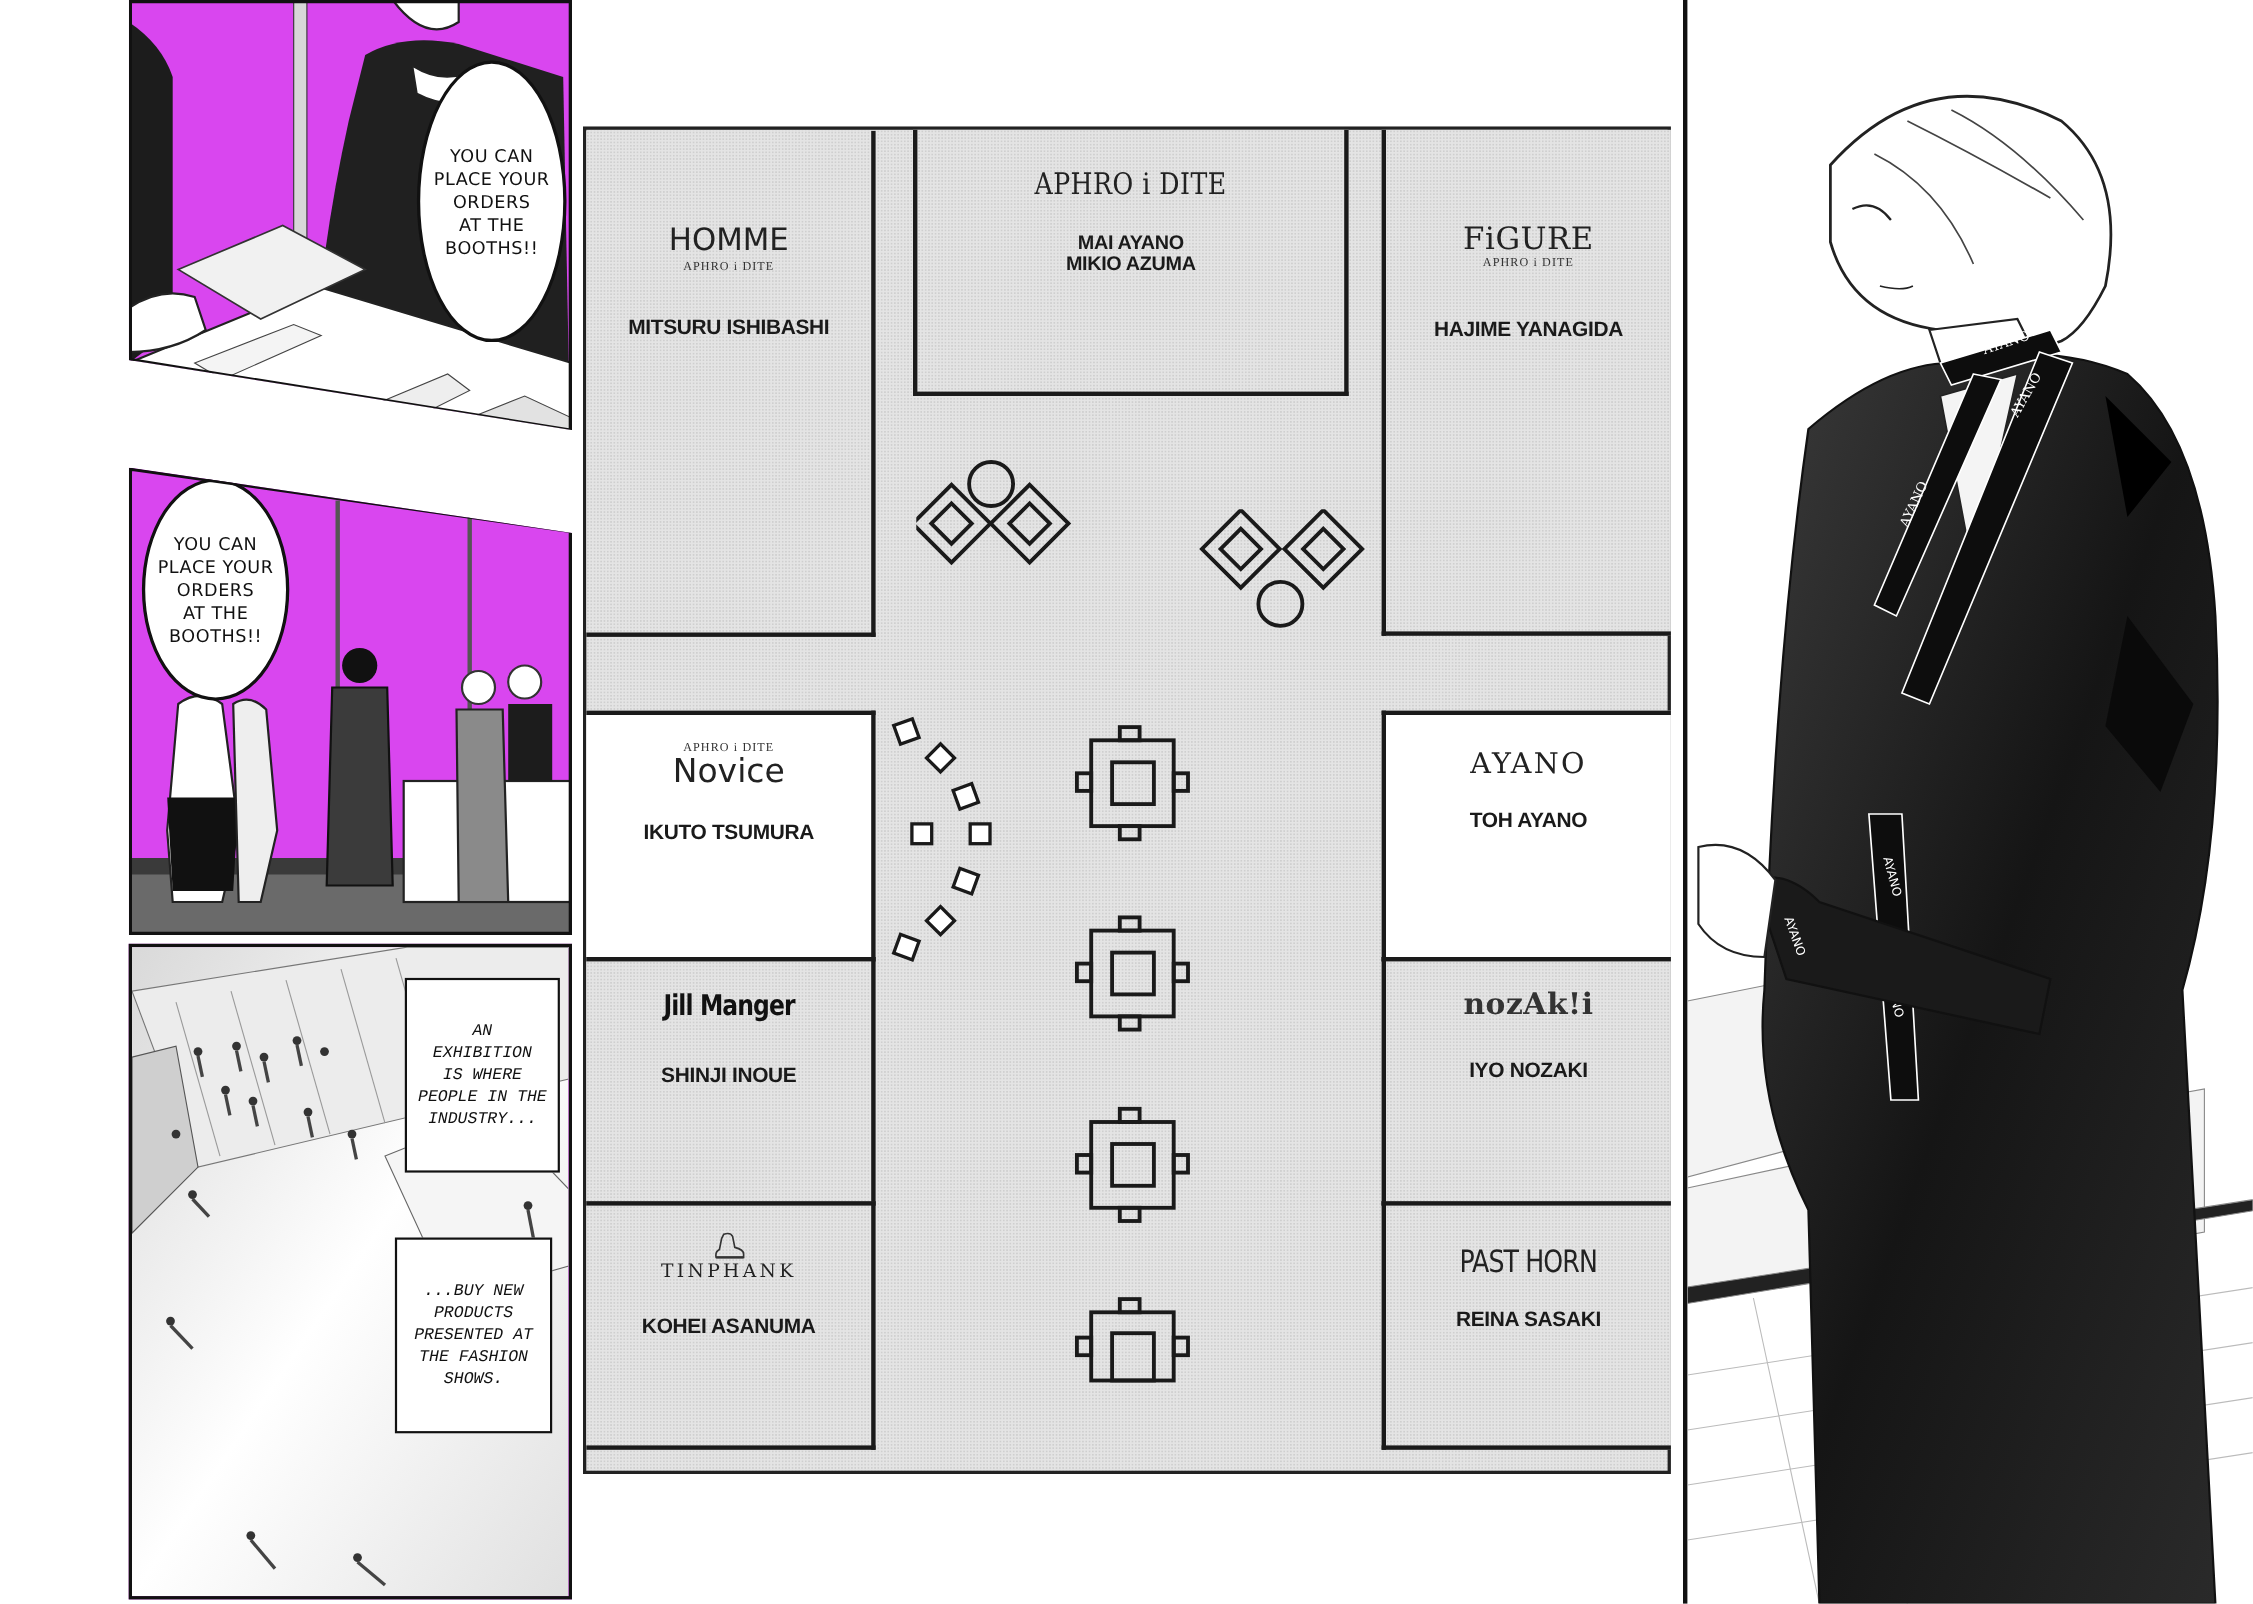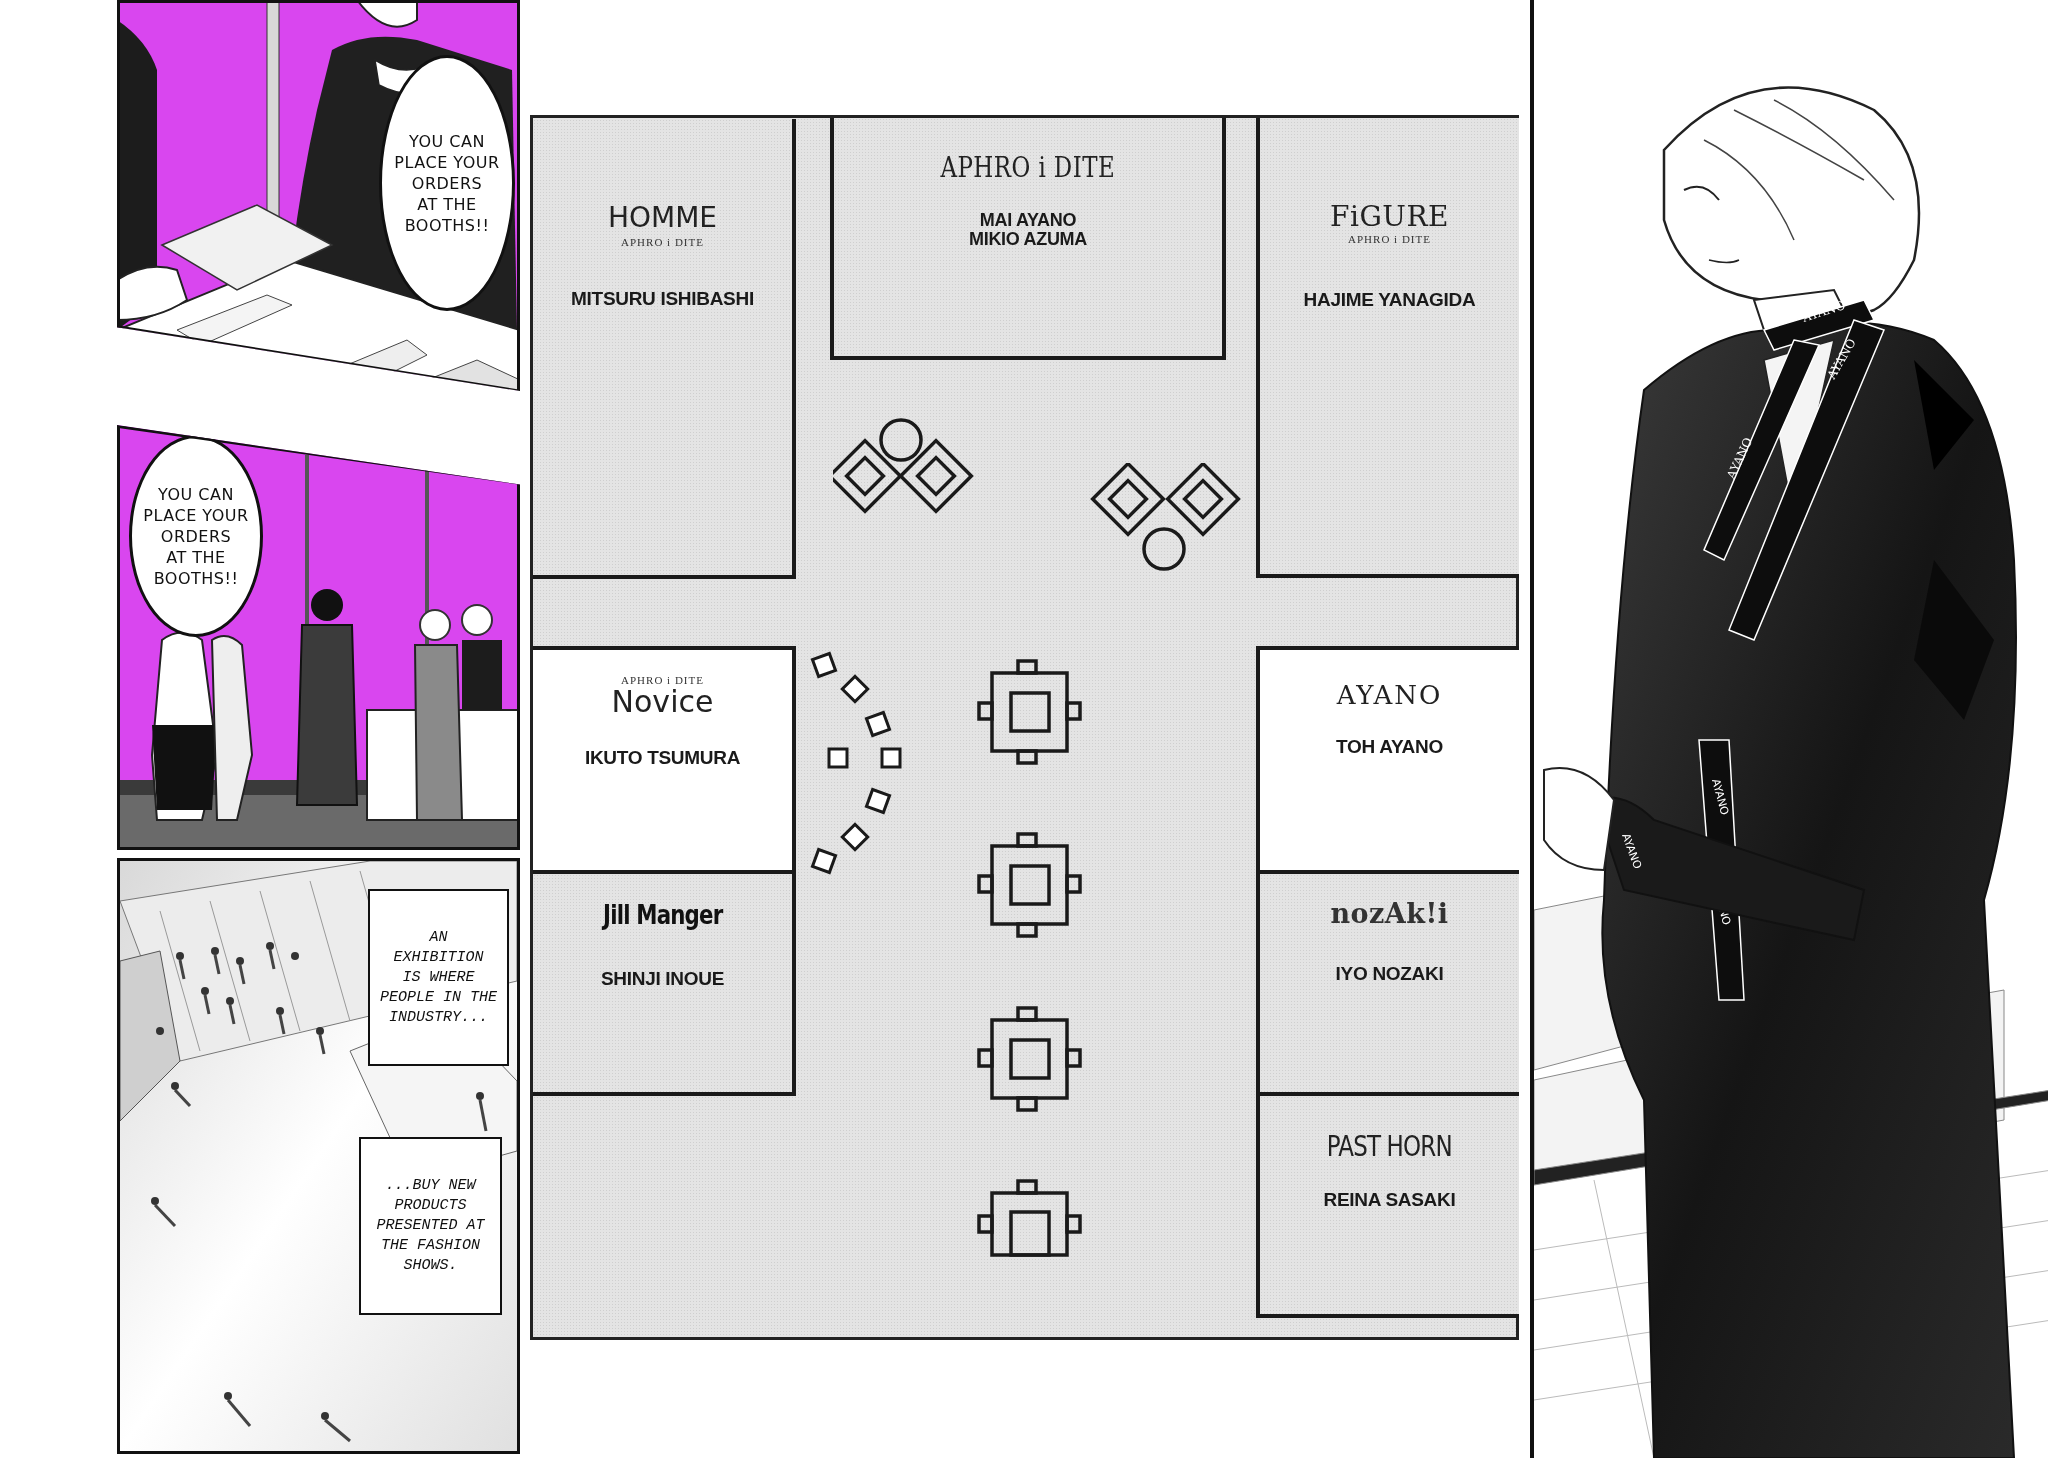--- a/index.html
+++ b/index.html
@@ -168,21 +168,21 @@
       <line x1="360" y1="239" x2="366" y2="270"></line>
         <line x1="108" y1="539" x2="130" y2="565"></line>
       <line x1="205" y1="559" x2="230" y2="580"></line>
     </g>
   </svg>
   <div class="caption-box" style="left:248px; top:28px; width:141px; height:177px;">AN
 EXHIBITION
 IS WHERE
 PEOPLE IN THE
 INDUSTRY...</div>
-  <div class="caption-box" style="left:239px; top:276px; width:143px; height:178px;">...BUY NEW
+  <div class="caption-box" style="left:239px; top:264px; width:143px; height:178px;">...BUY NEW
 PRODUCTS
 PRESENTED AT
 THE FASHION
 SHOWS.</div>
 </div>
 
 <div class="map">
 
   <div class="booth" style="left:0; top:1px; width:263px; height:460px; border-top:none; border-left:none;">
     <div class="brand-sans" style="margin-top:82px; font-size:28px;">HOMME</div>
@@ -216,20 +216,28 @@
   <div class="booth" style="left:0; top:752px; width:263px; height:226px; border-left:none;">
     <div style="margin-top:26px; font-family:'DejaVu Sans', sans-serif; font-weight:bold; font-size:26px; color:#111; transform:scaleX(0.82); letter-spacing:-1px;">Jill Manger</div>
     <div class="designer" style="margin-top:38px;">SHINJI INOUE</div>
   </div>
 
   <div class="booth" style="left:723px; top:752px; width:263px; height:226px; border-right:none;">
     <div class="brand-serif" style="margin-top:24px; font-size:27px; font-weight:bold; color:#333;">nozAk!i</div>
     <div class="designer" style="margin-top:34px;">IYO NOZAKI</div>
   </div>
 
+  <div class="booth" style="left:0; top:974px; width:263px; height:226px; border-left:none;">
+    <svg width="30" height="26" viewBox="0 0 30 26" style="margin-top:24px;">
+      <path d="M10,2 Q16,0 18,4 L20,14 Q28,16 28,20 L28,23 L3,23 Q2,18 6,16 L8,6 Z" fill="none" stroke="#333" stroke-width="1.5"></path>
+      <path d="M3,23 L28,23" stroke="#333" stroke-width="2"></path>
+    </svg>
+    <div class="brand-serif" style="font-size:17px; letter-spacing:3px; margin-top:0px;">TINPHANK</div>
+    <div class="designer" style="margin-top:30px;">KOHEI ASANUMA</div>
+  </div>
 
   <div class="booth" style="left:723px; top:974px; width:263px; height:226px; border-right:none;">
     <div class="brand-sans" style="margin-top:34px; font-size:28px; transform:scaleX(0.82); letter-spacing:-1px;">PAST HORN</div>
     <div class="designer" style="margin-top:26px;">REINA SASAKI</div>
   </div>
 
   <svg class="abs" style="left:300px; top:300px;" width="160" height="110" viewBox="0 0 160 110">
     <circle cx="68" cy="22" r="20" fill="none" stroke="#1a1a1a" stroke-width="3.5"></circle>
     <g transform="translate(32,58) rotate(45)">
       <rect x="-25" y="-25" width="50" height="50" fill="none" stroke="#1a1a1a" stroke-width="3.5"></rect>

